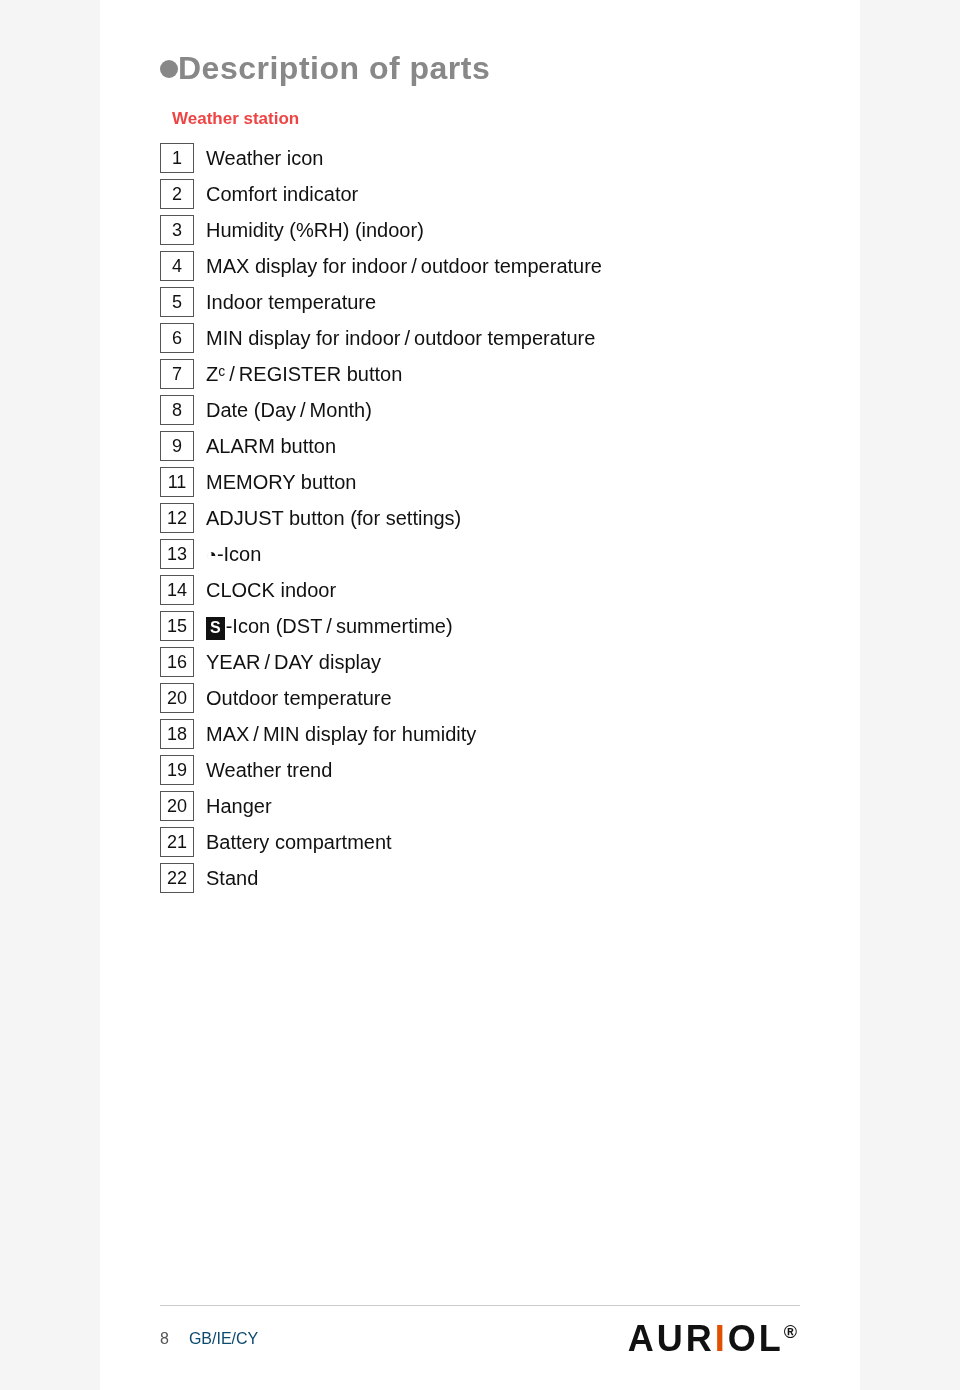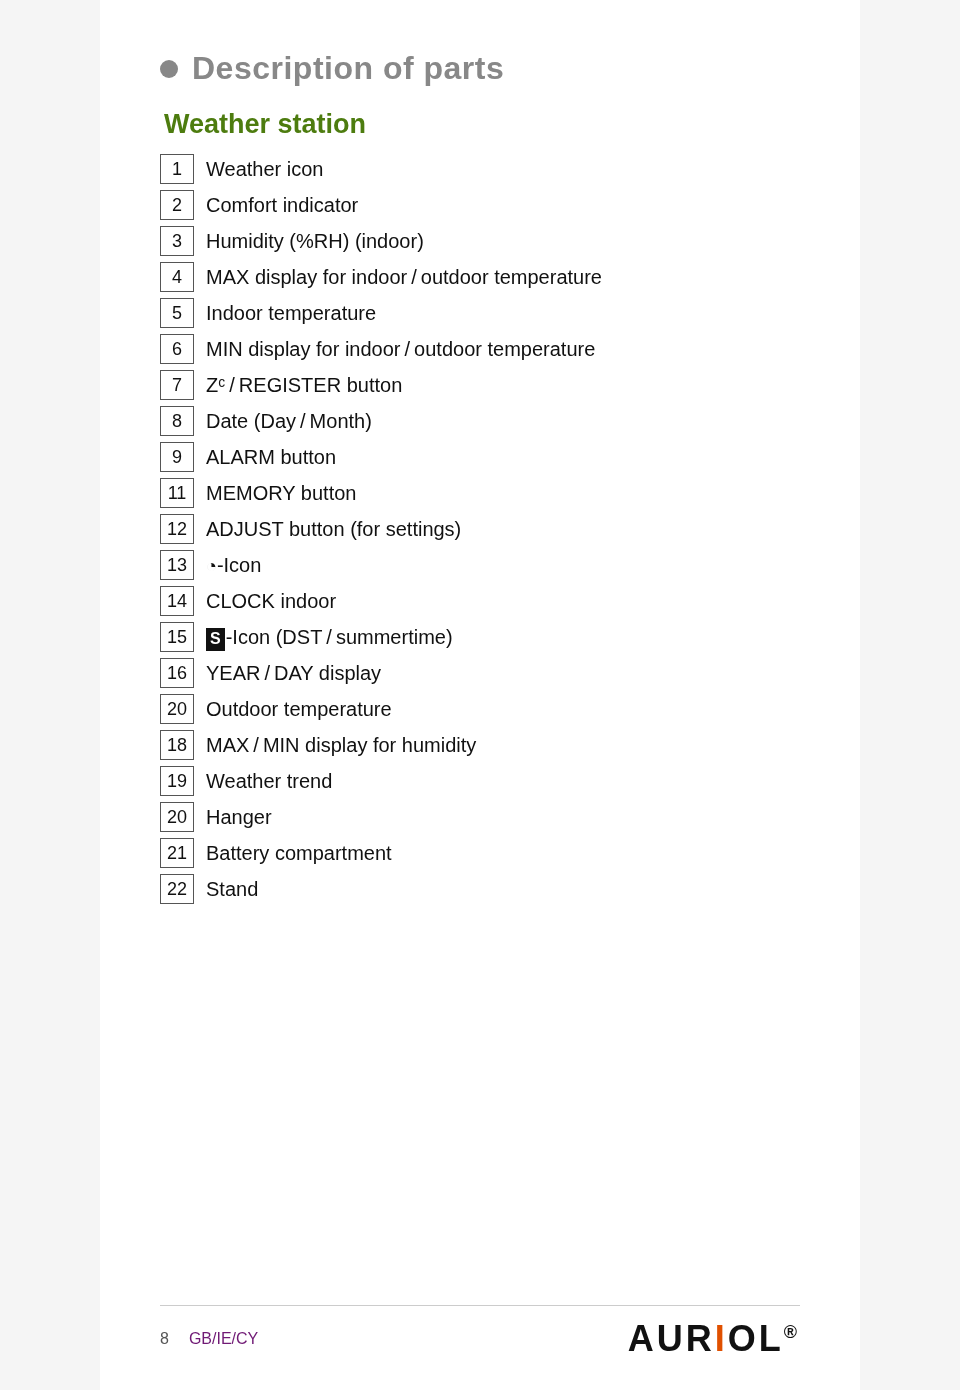--- a/index.html
+++ b/index.html
@@ -17,45 +17,44 @@
       background: #ffffff;
       width: 760px;
       min-height: 1390px;
       padding: 50px 60px 40px 60px;
       position: relative;
     }
 
     .section-title {
       display: flex;
       align-items: center;
-      gap: 14px;
       margin-bottom: 22px;
     }
 
     .bullet-dot {
       width: 18px;
       height: 18px;
       background: #888;
       border-radius: 50%;
       flex-shrink: 0;
     }
 
     .section-title-text {
       font-size: 32px;
       font-weight: 700;
       color: #888;
       letter-spacing: 0.5px;
     }
 
     .subsection-title {
-      font-size: 27px;
+      font-size: 17px;
       font-weight: 900;
-      color: #4d7c0f;
+      color: #ef4444;
       margin-bottom: 14px;
-      margin-left: 4px;
+      margin-left: 12px;
     }
 
     .parts-list {
       list-style: none;
       margin-left: 0;
     }
 
     .parts-list li {
       display: flex;
       align-items: center;
@@ -116,21 +115,21 @@
       color: #555;
     }
 
     .page-num {
       font-size: 16px;
       color: #555;
     }
 
     .locale {
       font-size: 16px;
-      color: #701a75;
+      color: #0c4a6e;
     }
 
     .brand {
       font-size: 36px;
       font-weight: 700;
       color: #111;
       letter-spacing: 3px;
     }
 
     .brand-reg {

